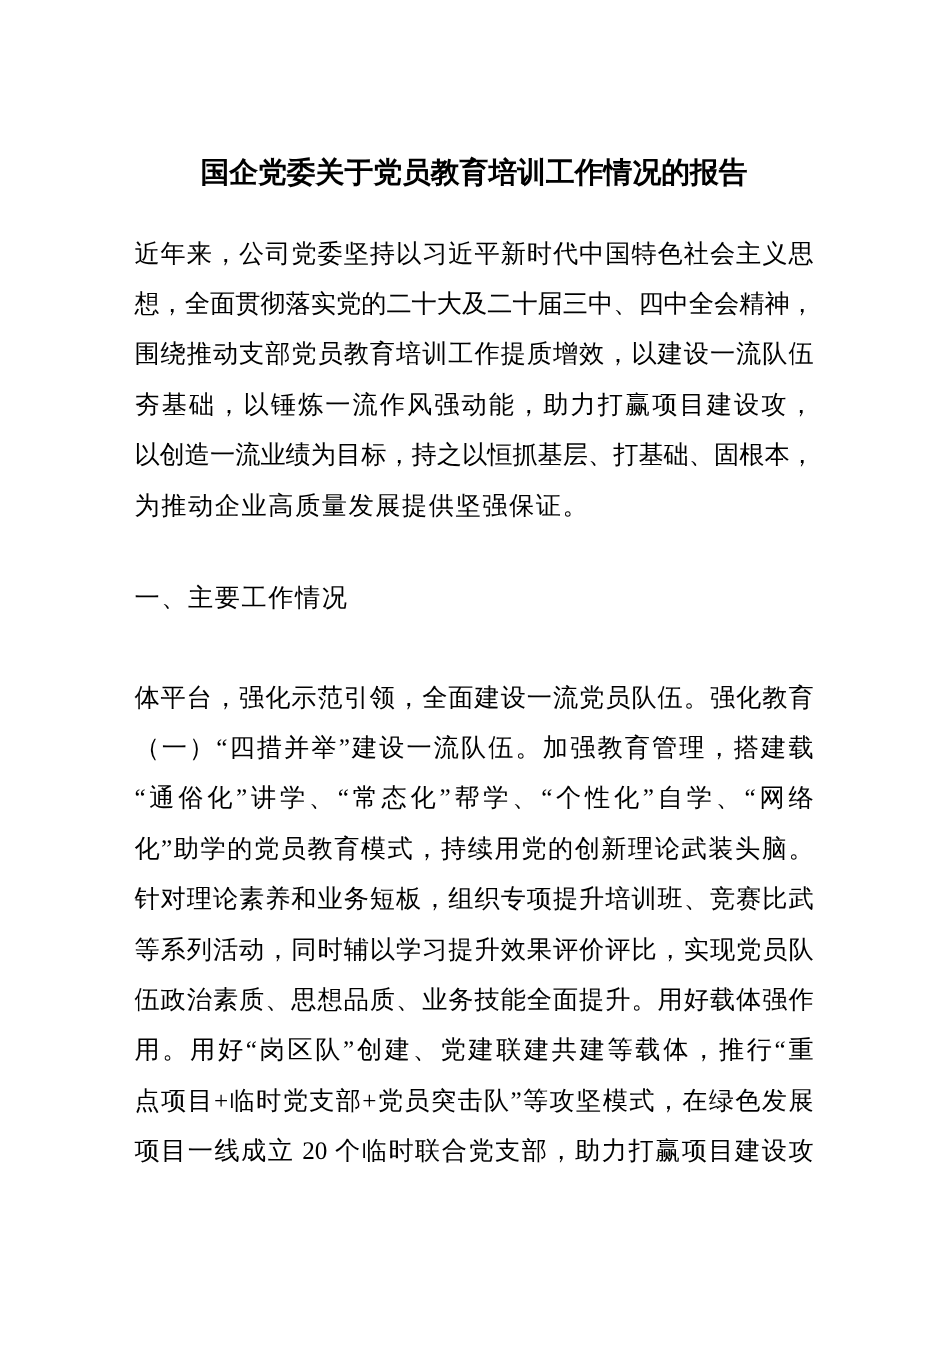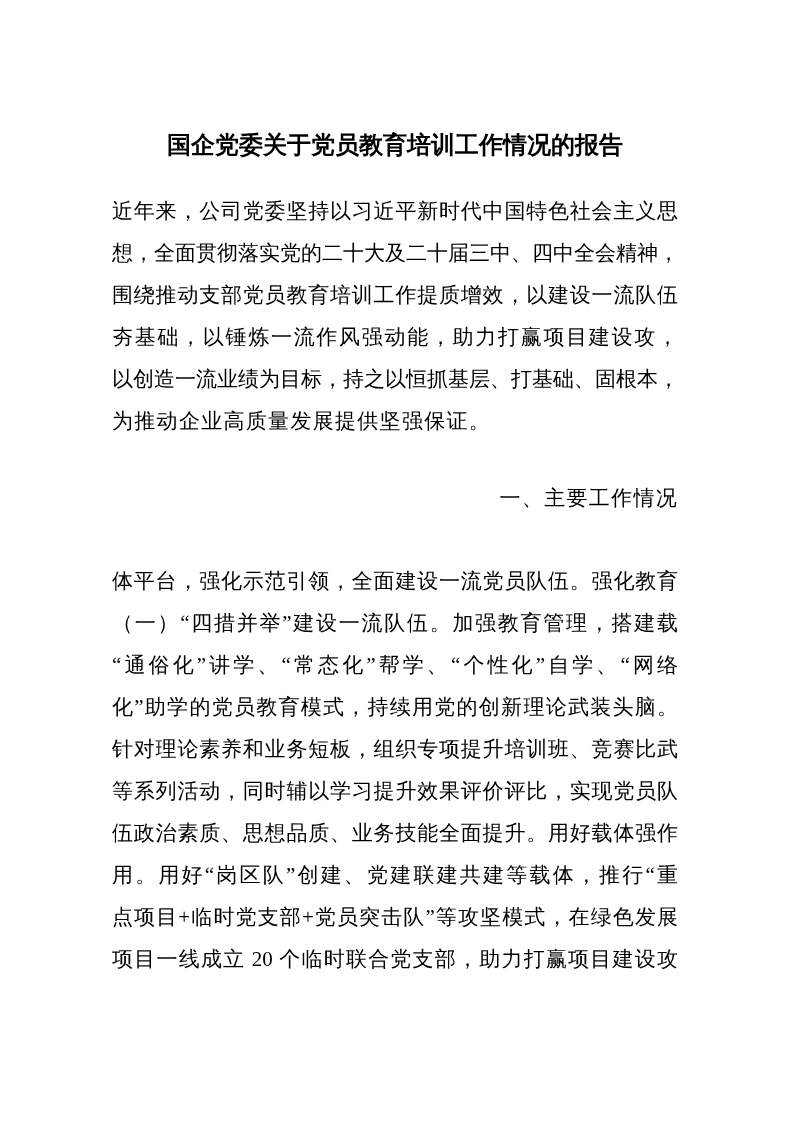--- a/index.html
+++ b/index.html
@@ -46,21 +46,21 @@
     text-align: center;
     text-align-last: left;
     letter-spacing: 1.3px;
   }
   .section-heading {
     margin: 35px 0 0 0;
     font-size: 21px;
     font-weight: 400;
     line-height: 42px;
     letter-spacing: 1.3px;
-    text-align: right;
+    text-align: left;
   }
   .para-section {
     margin-top: 41px;
   }
 </style>
 </head>
 <body>
 
 <div class="page">
   <div class="content">

